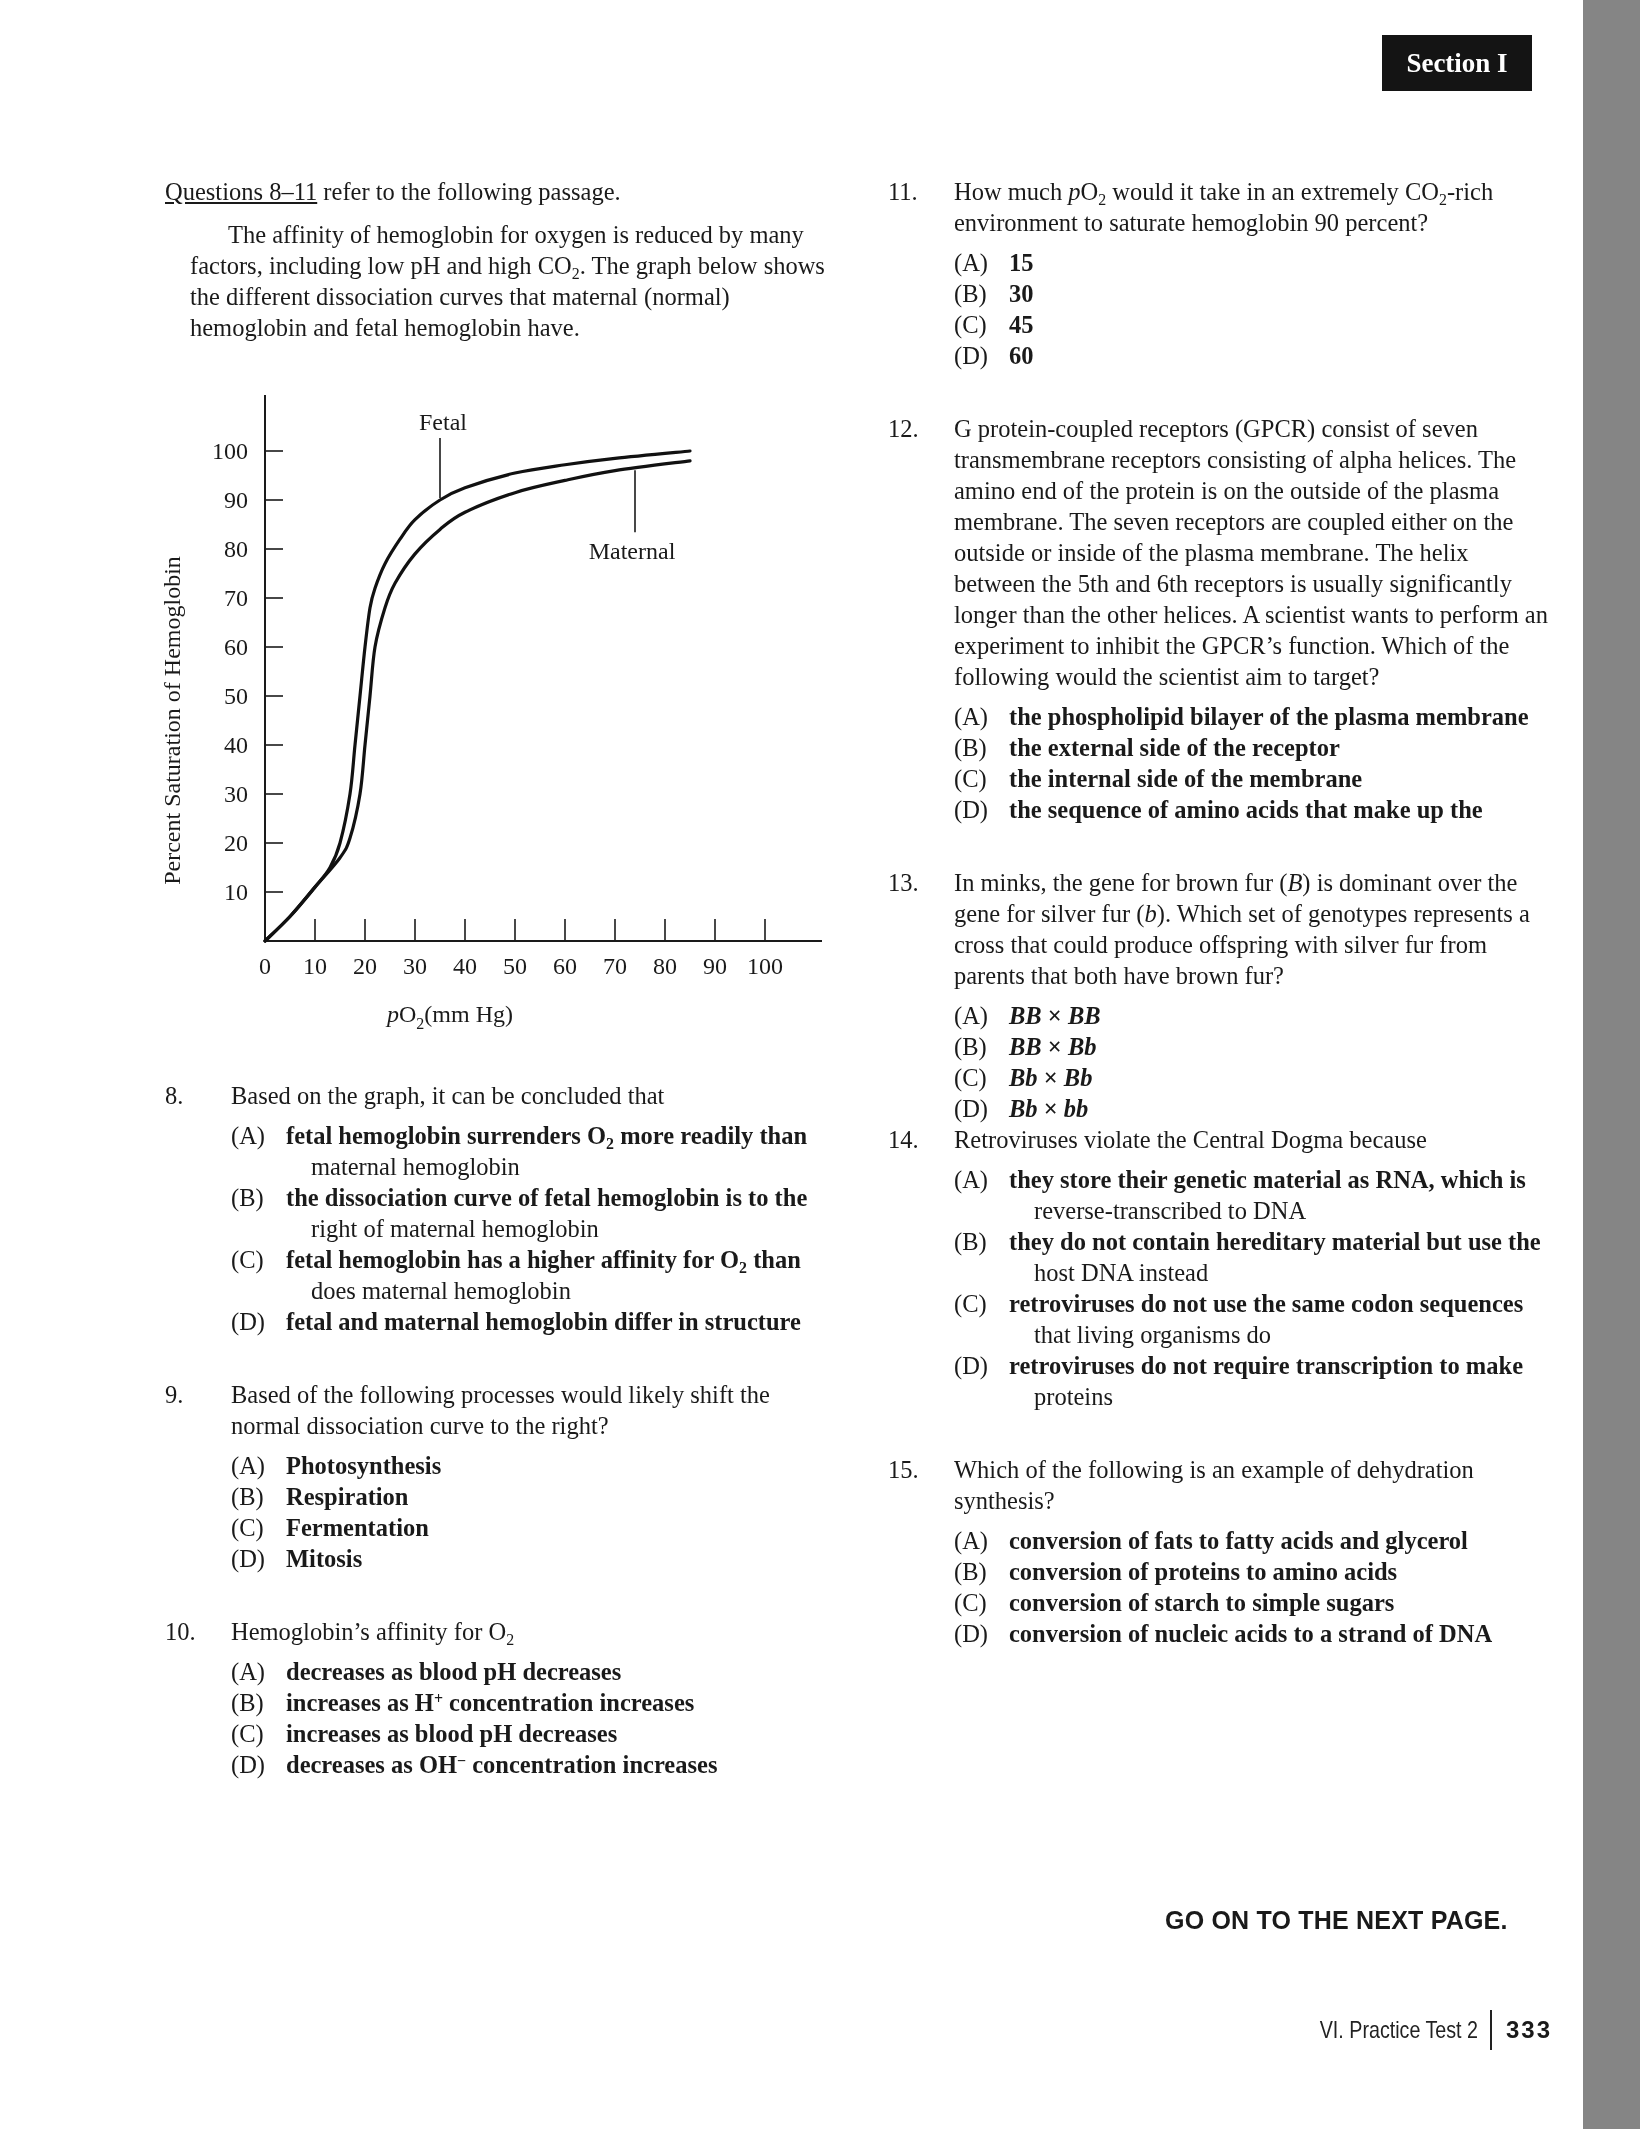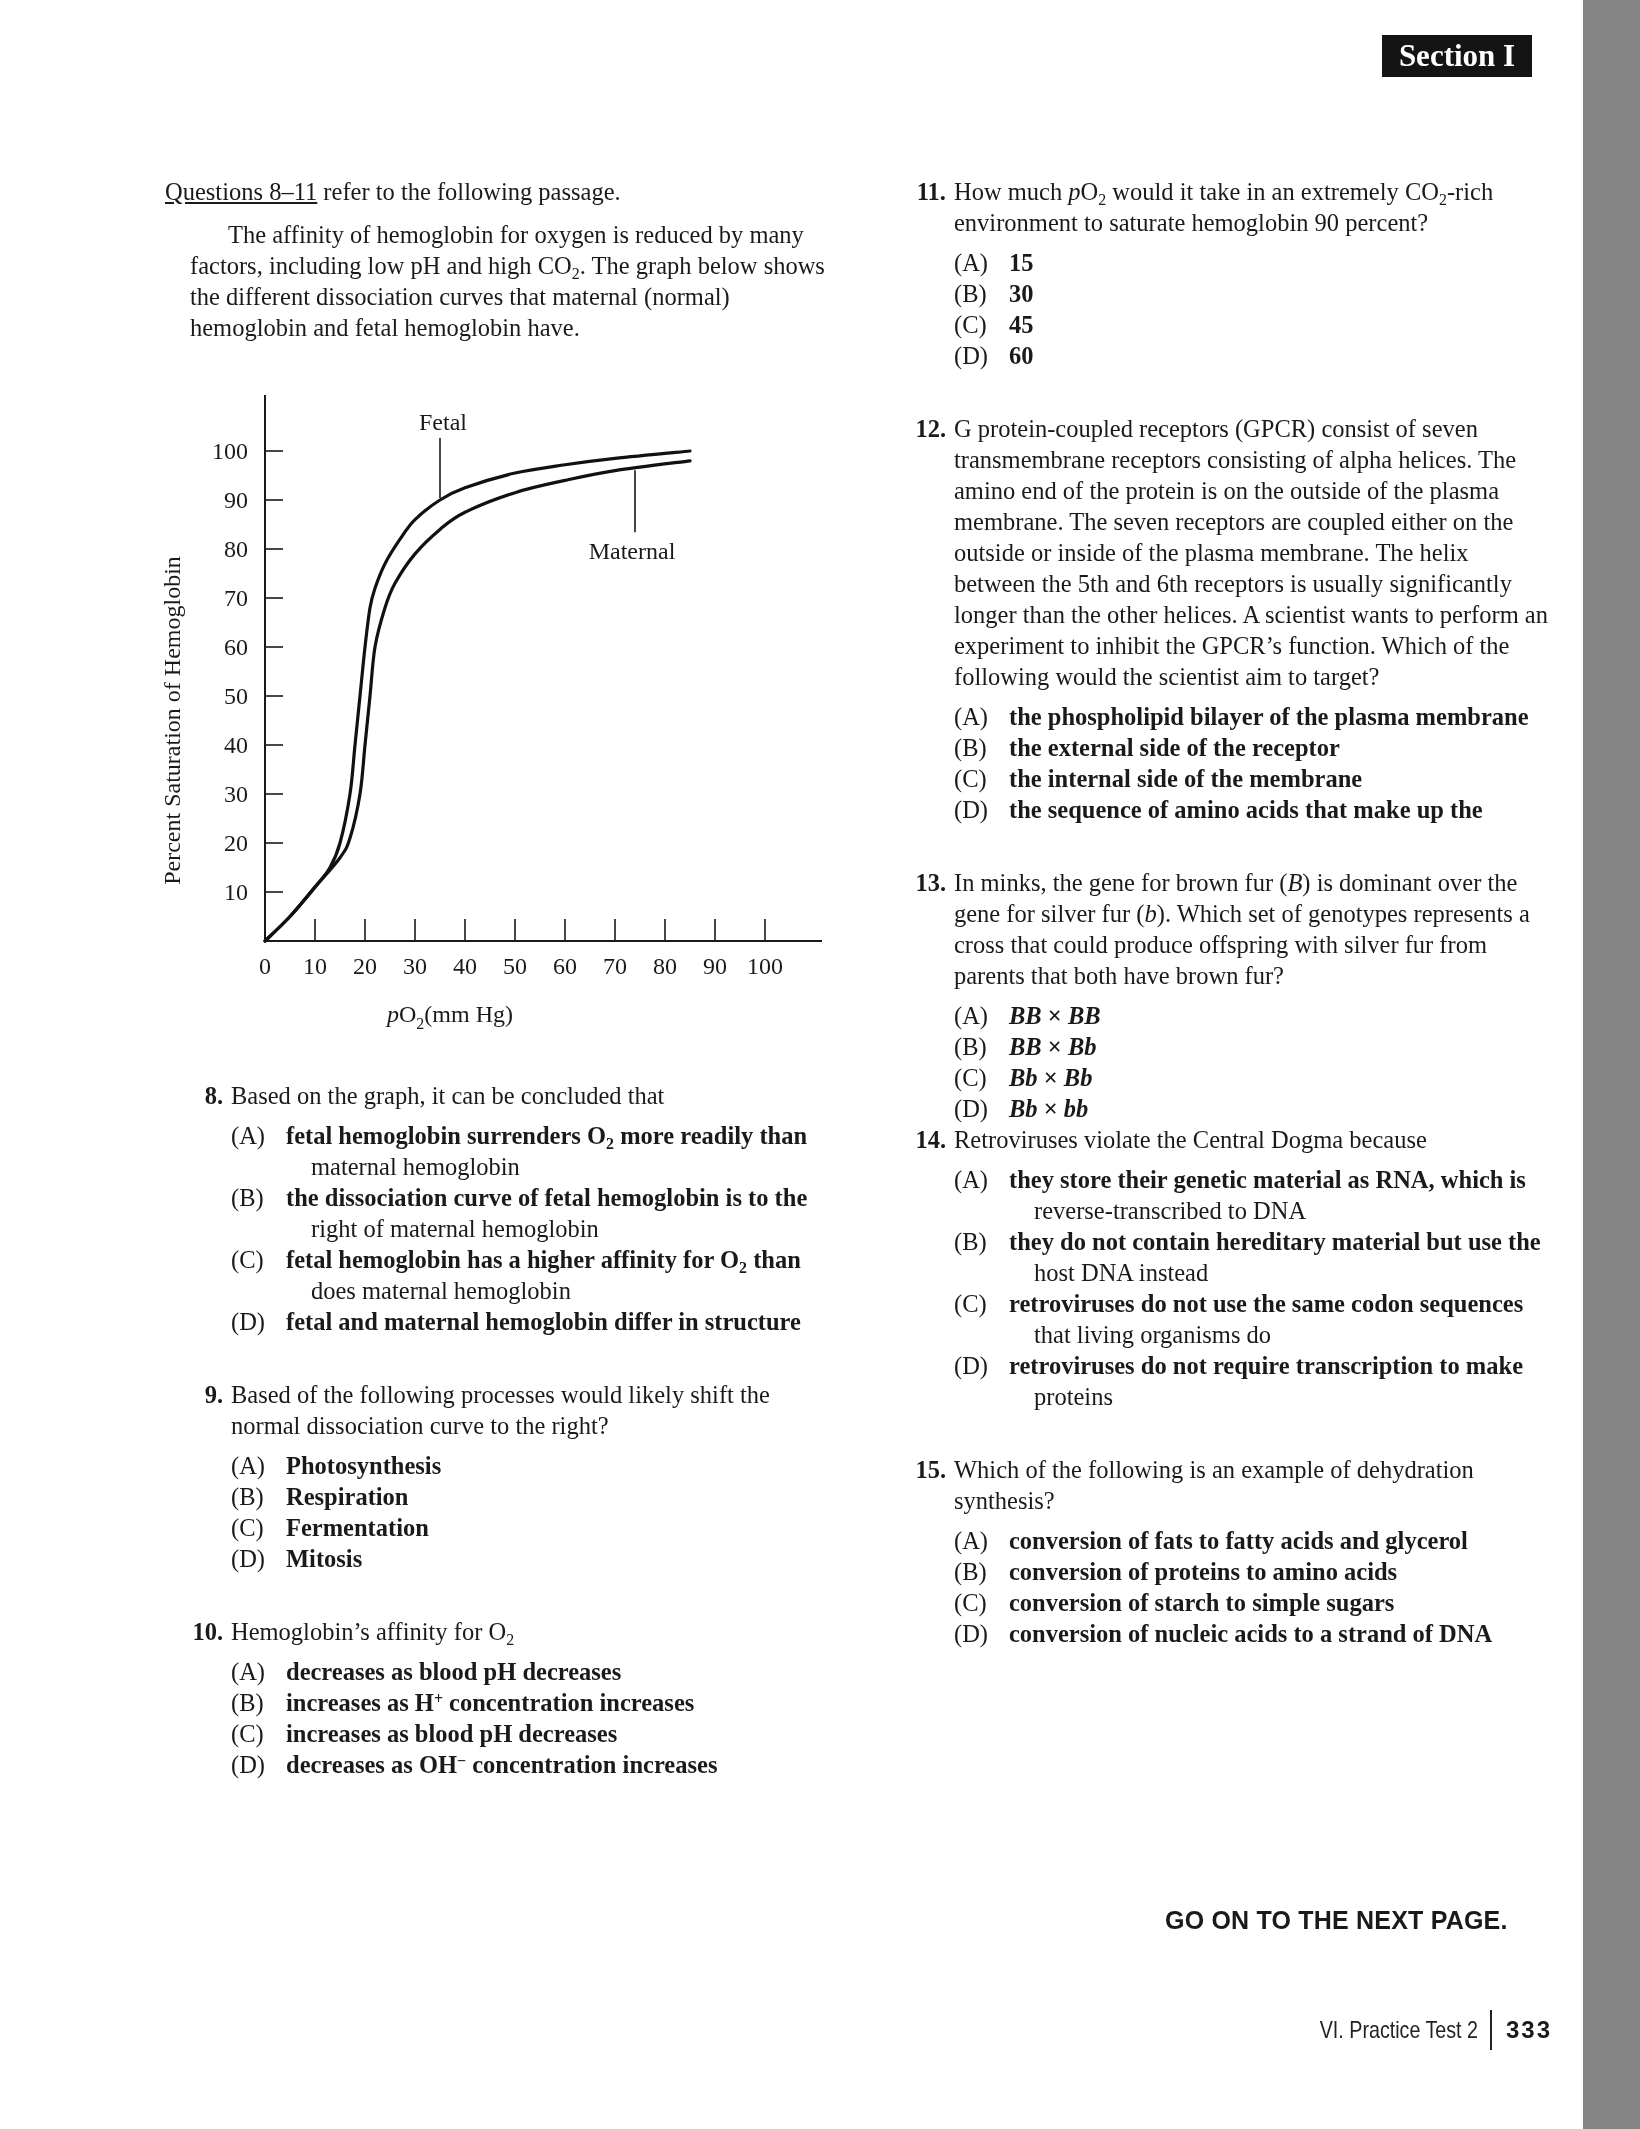--- a/index.html
+++ b/index.html
@@ -3,33 +3,33 @@
 <meta charset="utf-8">
 <style>
   html, body { margin: 0; padding: 0; }
   body {
     width: 1640px; height: 2129px; position: relative; overflow: hidden;
     background: #ffffff; color: #1a1a1a;
     font-family: "Liberation Serif", "DejaVu Serif", serif;
   }
   .side-bar { position: absolute; left: 1583px; top: 0; width: 57px; height: 2129px; background: #858585; }
   .section-badge {
-    position: absolute; left: 1382px; top: 35px; width: 150px; height: 42px;
-    background: #141414; color: #fff; font-weight: bold; font-size: 31px;
+    position: absolute; left: 1382px; top: 35px; width: 150px; height: 56px;
+    background: #141414; color: #fff; font-weight: bold; font-size: 27px;
     display: flex; align-items: center; justify-content: center;
   }
   .col { position: absolute; font-size: 24.5px; line-height: 31px; }
   .col-left { left: 165px; top: 176px; width: 660px; }
   .col-right { left: 888px; top: 176px; width: 660px; }
   .intro u { text-decoration: underline; }
   .passage { margin: 12px 0 0 25px; text-indent: 38px; }
   sub { font-size: 65%; vertical-align: -0.3em; line-height: 0; }
   sup { font-size: 65%; vertical-align: 0.45em; line-height: 0; }
   .q { position: relative; padding-left: 66px; }
-  .q .qnum { position: absolute; left: 0; width: 58px; text-align: right; font-weight: bold; }
+  .q .qnum { position: absolute; left: 0; width: 58px; text-align: left; }
   .choices { margin-top: 9px; }
   .choice { position: relative; padding-left: 55px; }
   .choice .letter { position: absolute; left: 0; }
   .choice .ctext { display: block; padding-left: 0; text-indent: 0; font-weight: bold; }
   .choice .cont { display: block; padding-left: 25px; }
   .ital { font-style: italic; }
   .chart-wrap { position: absolute; left: 150px; top: 390px; width: 700px; height: 640px; }
   .chart-wrap svg { position: absolute; left: 0; top: 0; }
   .go-on {
     position: absolute; left: 1165px; top: 1906px;

